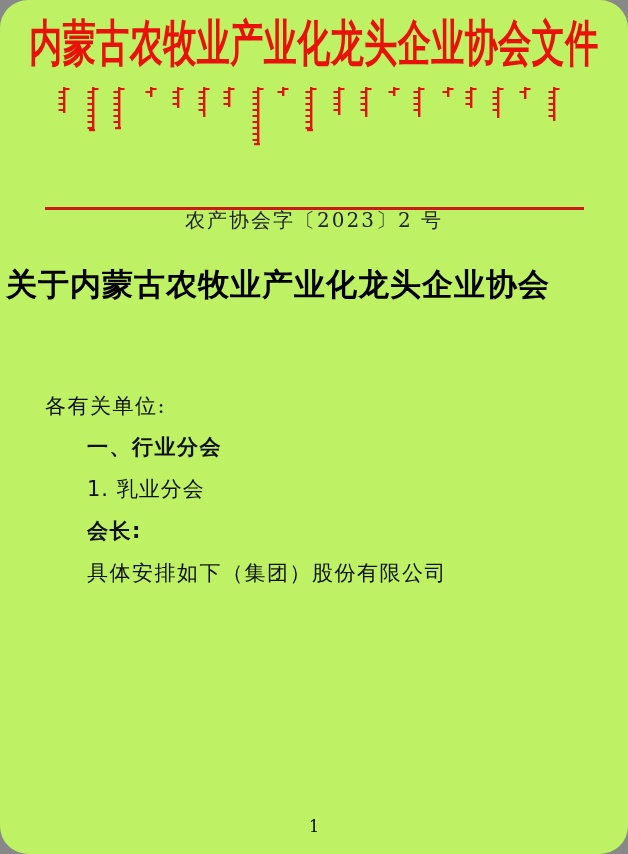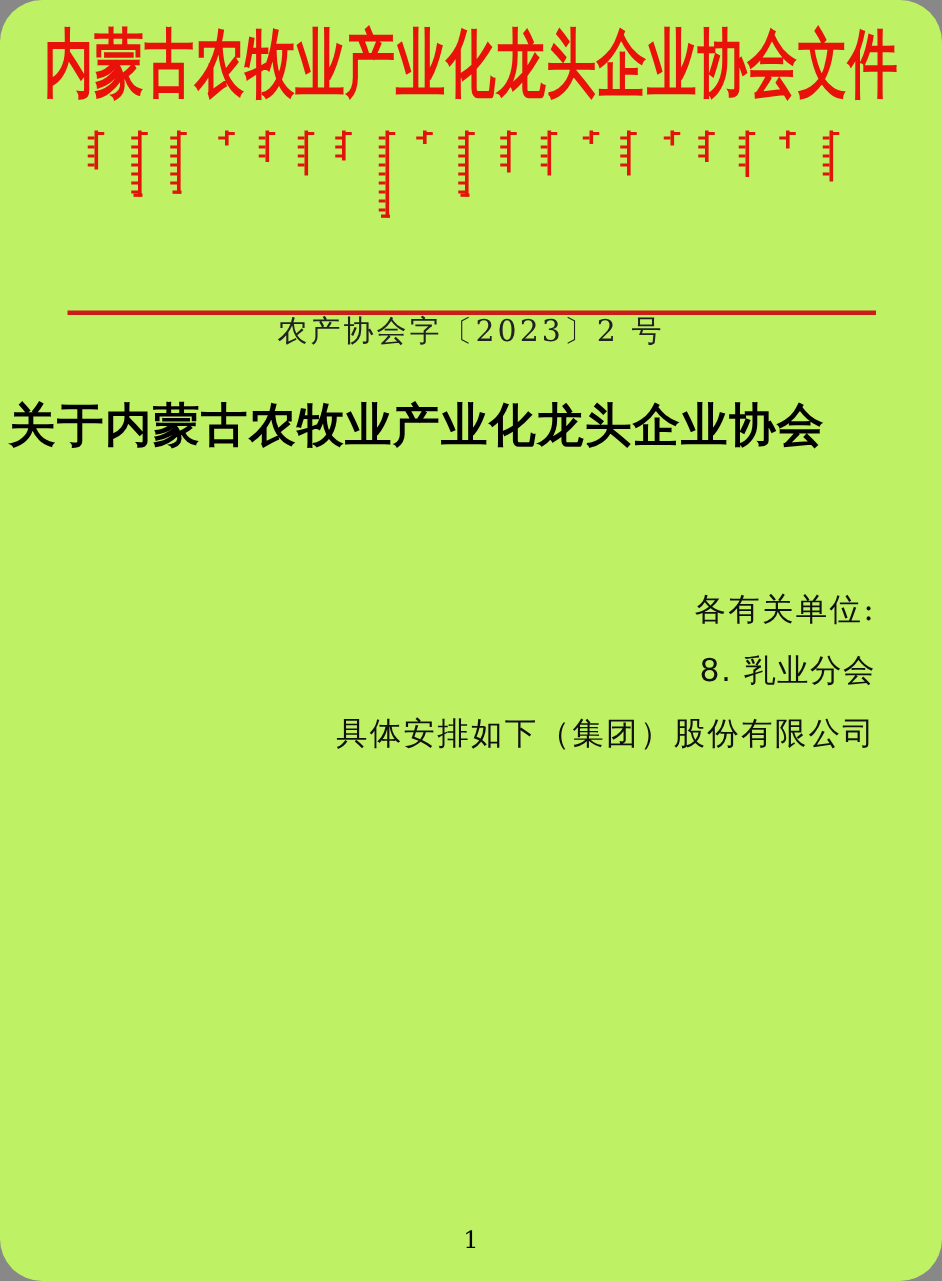--- a/index.html
+++ b/index.html
@@ -88,21 +88,21 @@
 
   
   .body-block {
     position: absolute;
     top: 386px;
     left: 45px;
     width: 539px;
     font-size: 21px;
     color: #111;
   }
-  .body-block p { margin: 0; text-align: right; }
+  .body-block p { margin: 0; }
   .salutation {
     line-height: 40px;
     letter-spacing: 1px;
   }
   .para {
     line-height: 40px;
     text-indent: 2em;
     text-align: justify;
     letter-spacing: 1px;
   }
@@ -258,19 +258,21 @@
 
   <div class="doc-number">农产协会字〔2023〕2 号</div>
 
   <div class="red-rule" style="background: rgb(203, 29, 24);"></div>
 
   <div class="doc-title-line line1">关于内蒙古农牧业产业化龙头企业协会</div>
 
 
   <div class="body-block">
     <p class="salutation fangsong">各有关单位:</p>
-    <p class="line heiti-reg">8. 乳业分会</p>
+    <p class="line heiti-bold">一、行业分会</p>
+    <p class="line heiti-reg">1. 乳业分会</p>
+    <p class="line heiti-bold">会长:</p>
     <p class="line fangsong">具体安排如下（集团）股份有限公司</p>
   </div>
 
   <div class="page-number">1</div>
 
 </div>
 
 </body></html>

